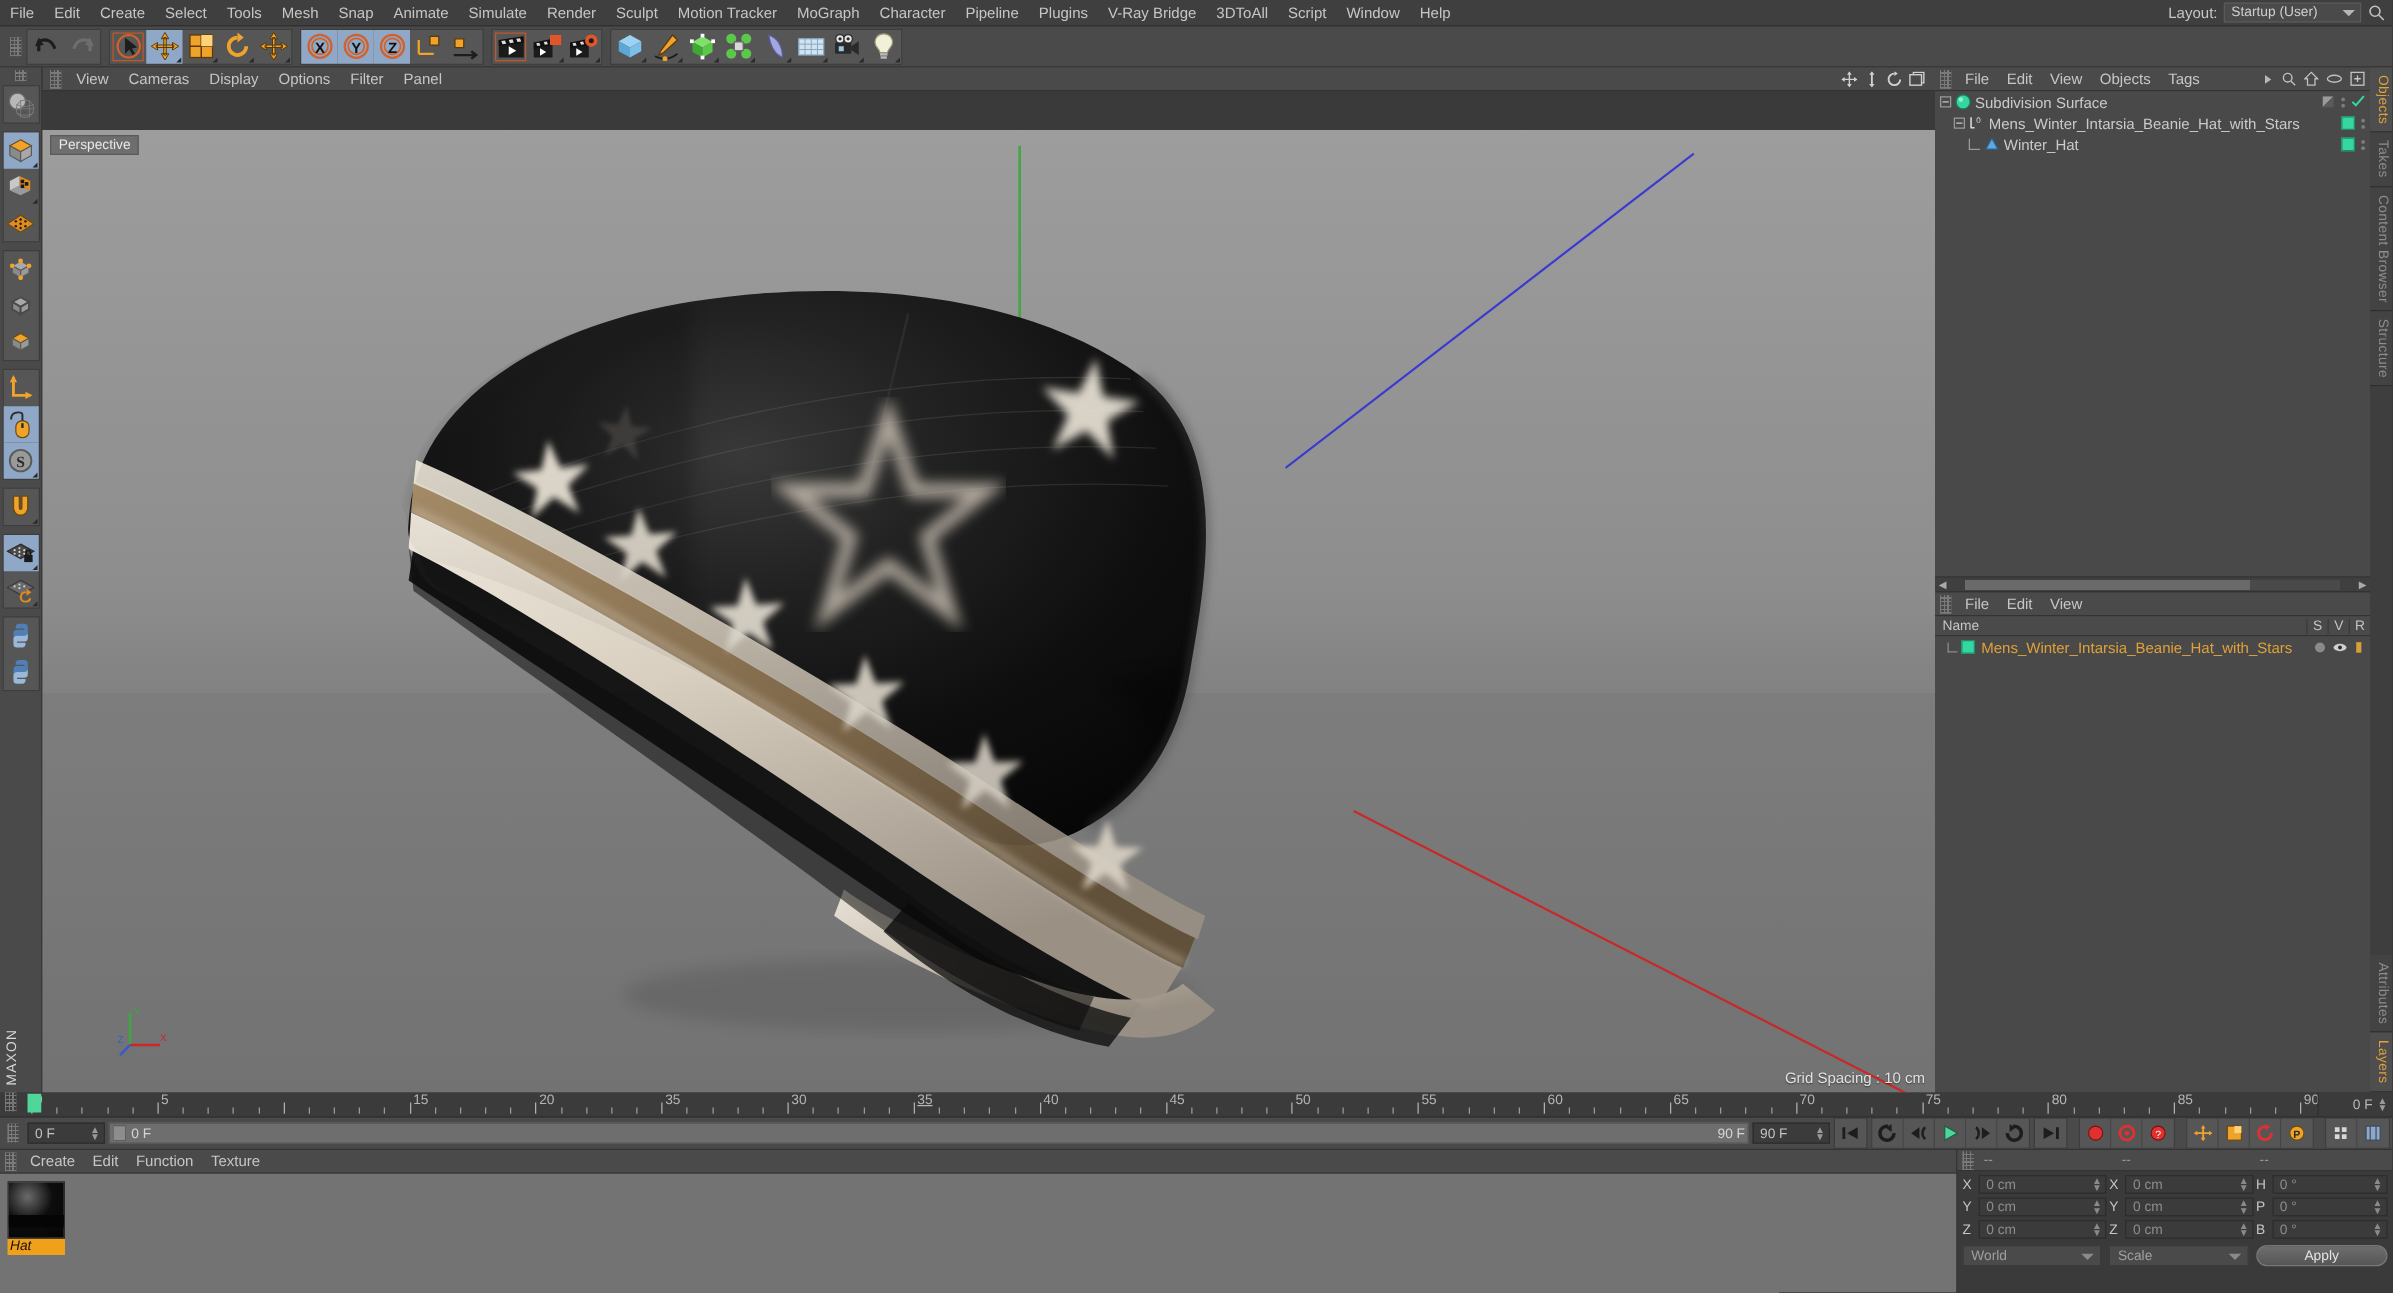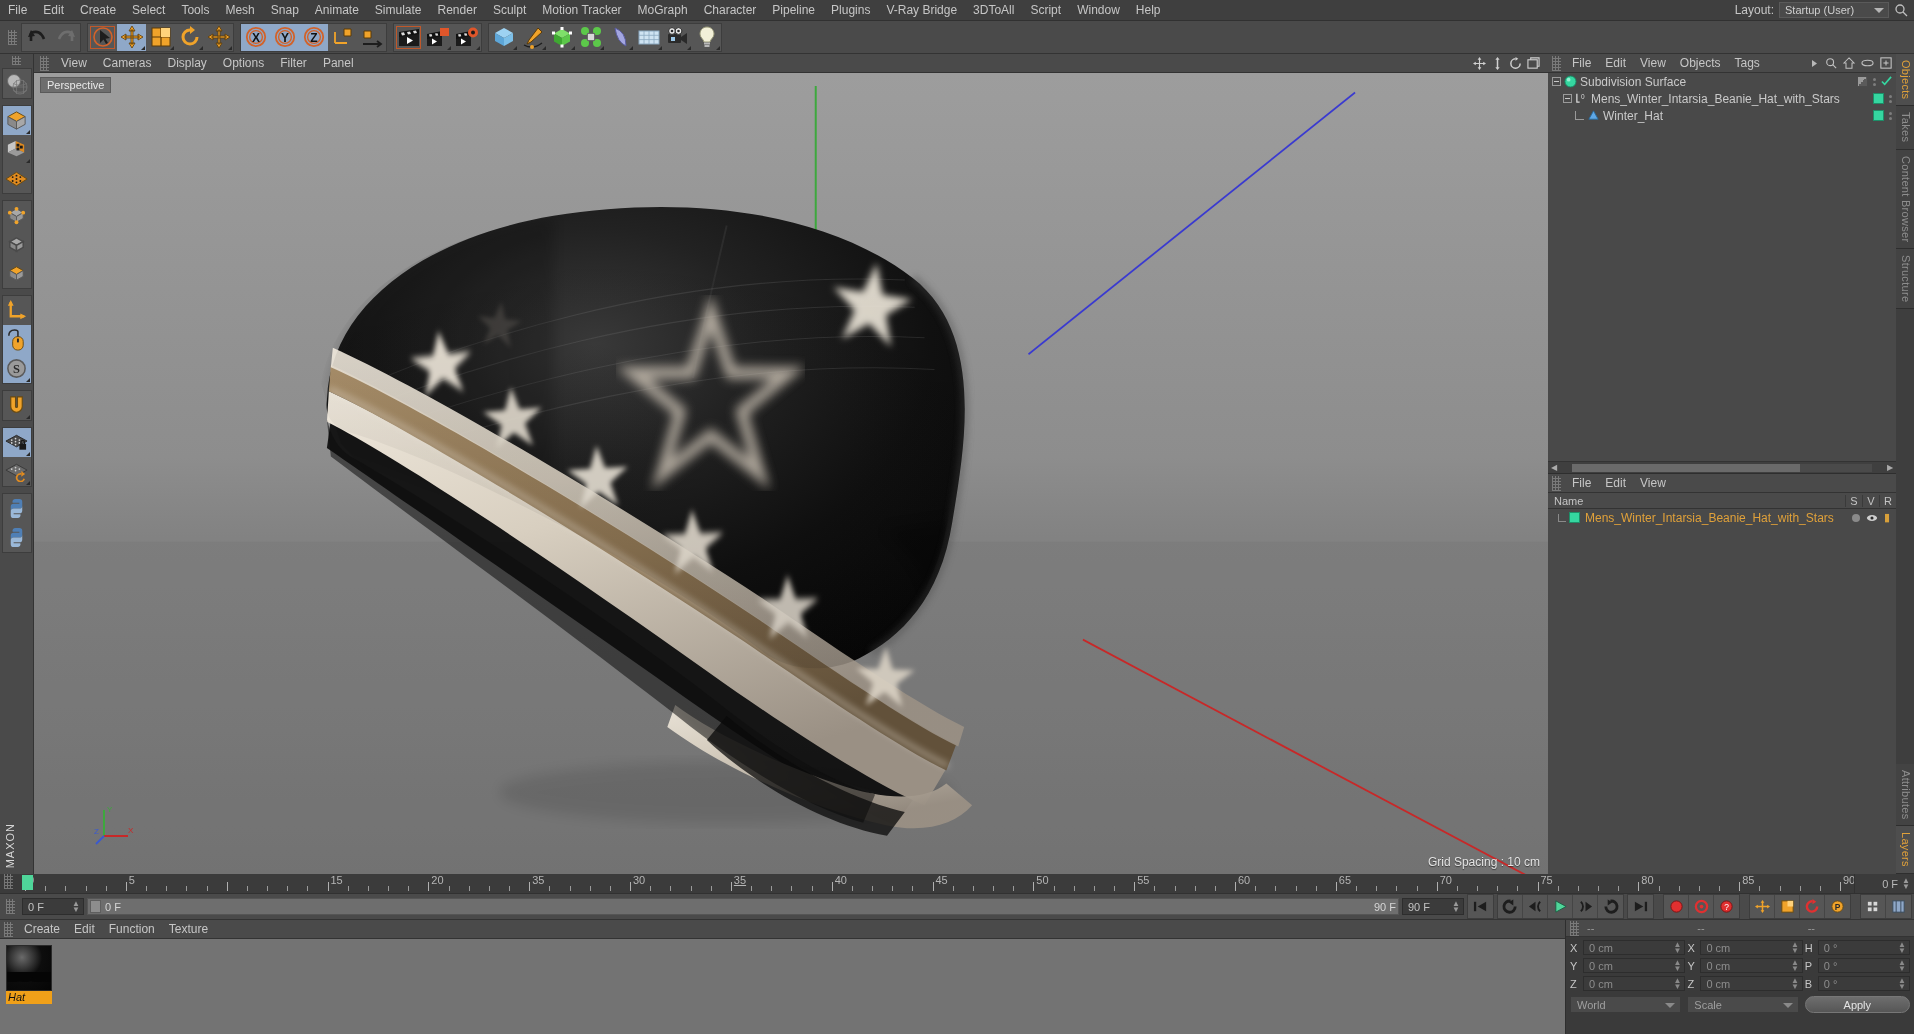--- a/index.html
+++ b/index.html
@@ -105,20 +105,21 @@
   .grip { width:9px; height:15px; margin:0 4px;
     background-image:repeating-linear-gradient(0deg,#8a8a8a 0 1px,transparent 1px 3px),
                      repeating-linear-gradient(90deg,#8a8a8a 0 1px,transparent 1px 3px);
     opacity:.75; flex:0 0 9px; }
   .vpheader .vmi { padding:0 8px; font-size:12px; color:#c6c6c6; line-height:19px; cursor:default; }
   .vpnav { margin-left:auto; display:flex; gap:5px; padding-right:8px; align-items:center; }
 
   .viewport {
     flex:1 1 auto; position:relative; overflow:hidden;
     background:linear-gradient(180deg,#9a9a9a 0%, #8f8f8f 38%, #848484 56%, #787878 100%);
+    margin-top:31px;
   }
   .vp-label {
     position:absolute; left:6px; top:4px; background:#6e6e6e; color:#e8e8e8;
     font-size:11px; padding:1px 6px; border:1px solid #5a5a5a; z-index:6;
   }
   .grid-spacing {
     position:absolute; right:8px; bottom:5px; color:#e2e2e2; font-size:12px;
     text-shadow:0 1px 1px rgba(0,0,0,.5); z-index:6;
   }
   .axis-gizmo { position:absolute; left:60px; bottom:28px; width:42px; height:42px; z-index:6; }

